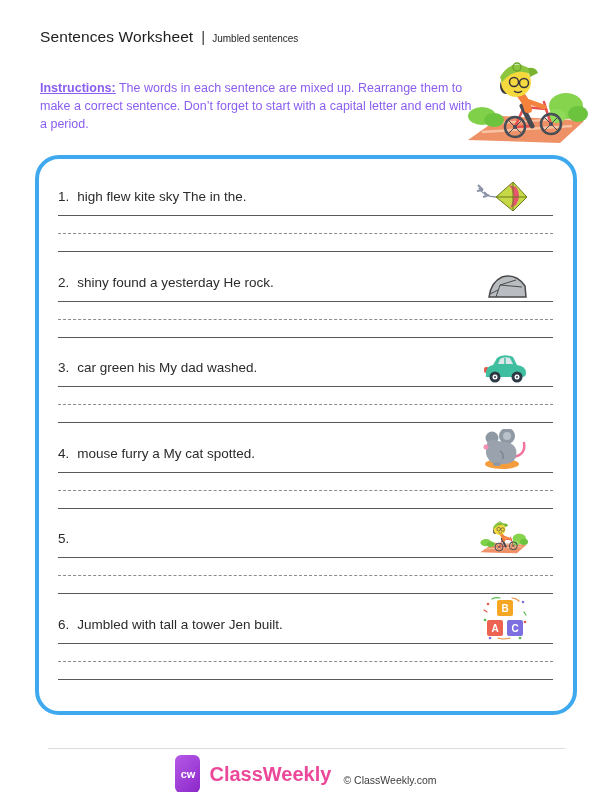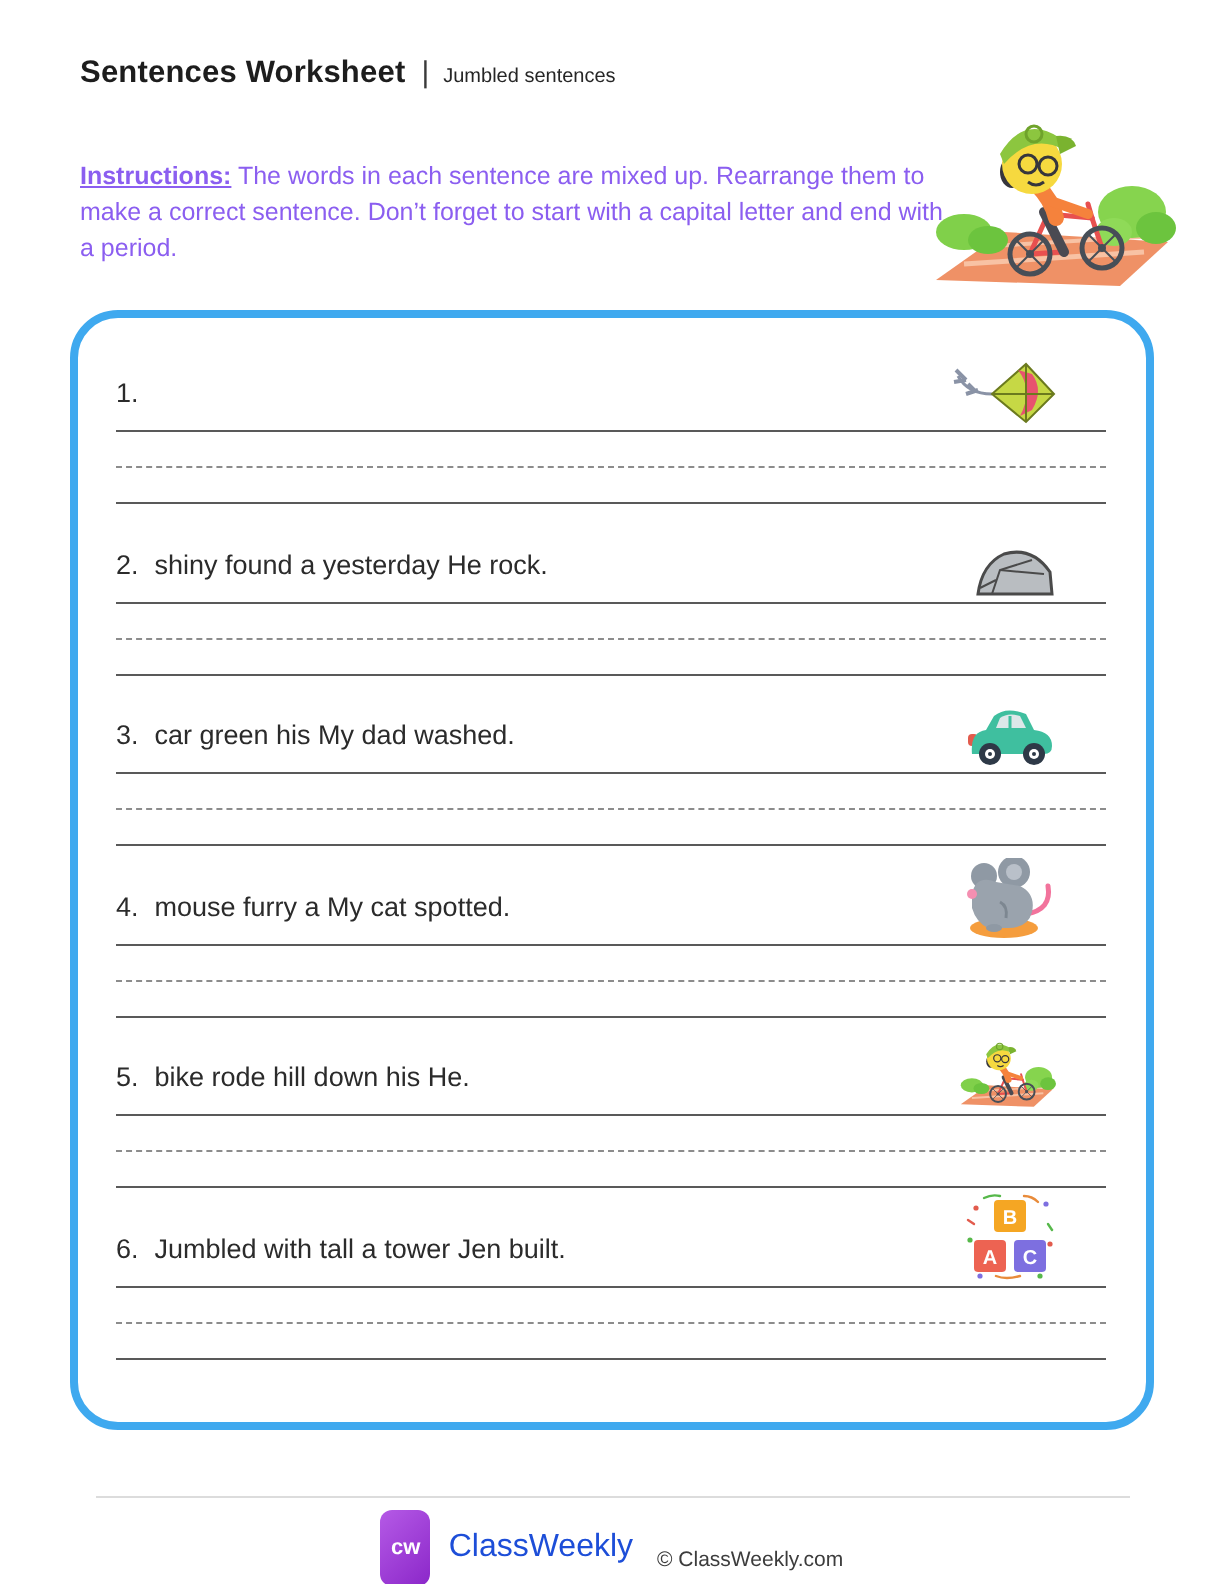--- a/index.html
+++ b/index.html
@@ -2,21 +2,21 @@
 <html><head>
 <meta charset="utf-8">
 <style>
   * { margin:0; padding:0; box-sizing:border-box; }
   html,body { background:#ffffff; }
   body { font-family:"Liberation Sans", sans-serif; width:612px; height:792px; position:relative; overflow:hidden; }
   .page { position:absolute; inset:0; background:#ffffff; }
 
   
   .header { position:absolute; left:40px; top:28px; display:flex; align-items:baseline; }
-  .title { font-size:15.5px; font-weight:bold; color:#1d1d1d; letter-spacing:.1px; }
+  .title { font-size:15.5px; font-weight:normal; color:#1d1d1d; letter-spacing:.1px; }
   .sep { font-size:15px; font-weight:300; color:#3a3a3a; margin:0 7px 0 8px; }
   .subtitle { font-size:10px; color:#262626; }
 
   
   .instructions { position:absolute; left:40px; top:80px; width:440px; font-size:12.5px; line-height:1.43; color:#8b5ef0; }
   .instructions b { font-weight:bold;text-decoration:underline; }
 
   
   .hero { position:absolute; right:24px; top:54px; width:126px; height:93px; }
 
@@ -27,21 +27,21 @@
   .sentence-row { position:relative; height:44px; border-bottom:1.5px solid #595959; }
   .sentence { position:absolute; left:0; bottom:11px; display:flex; gap:8px; font-size:13.5px; color:#2b2b2b; white-space:nowrap; }
   .row-icon { position:absolute; right:25px; bottom:2px; line-height:0; }
   .line-dashed { border-bottom:1.5px dashed #8c8c8c; margin-top:17px; }
   .line-solid { border-bottom:1.5px solid #595959; margin-top:17px; }
 
   
   .footer-divider { position:absolute; left:48px; right:47px; top:748px; border-top:1px solid #dcdcdc; }
   .footer { position:absolute; left:0; right:0; top:755px; display:flex; align-items:center; justify-content:center; gap:12px; }
   .logo-badge { width:25px; height:38px; border-radius:6px; background:linear-gradient(135deg,#b55ae6,#8b27c9); color:#fff; font-size:11px; font-weight:bold; display:flex; align-items:center; justify-content:center; }
-  .brand { font-size:16px; font-weight:normal; color:#1d4ed8; margin-left:-3px; }
+  .brand { font-size:20px; font-weight:bold; color:#ec4899; margin-left:-3px; }
   .tagline { font-size:10.5px; color:#3c3c3c; margin-left:14px; }
   .copyright { font-size:10.5px; color:#3c3c3c;margin-top:12px; }
   svg .ltr { font-family:"Liberation Sans",sans-serif; font-weight:bold; fill:#fff; }
 </style>
 </head>
 <body>
 
 <svg width="0" height="0" style="position:absolute" aria-hidden="true">
   <defs>
     <symbol id="bike-rider" viewBox="0 0 126 93">
@@ -107,20 +107,21 @@
   <svg class="hero" viewBox="0 0 126 93">
     <use href="#bike-rider"></use>
   </svg>
 
   <div class="sheet">
 
     <div class="item">
       <div class="sentence-row">
         <div class="sentence">
           <span>1.</span>
+          <span>high flew kite sky The in the.</span>
         </div>
         <span class="row-icon">
           <svg width="52" height="34" viewBox="0 0 52 34">
             <path d="M3,9 q5,9 17,9" stroke="#8a93a6" stroke-width="1.5" fill="none"></path>
             <path d="M2,6 l5,5 M1,12 l6,-1" stroke="#8a93a6" stroke-width="2" fill="none"></path>
             <path d="M8,13 l4,4 M7,18 l6,-2" stroke="#8a93a6" stroke-width="2" fill="none"></path>
             <polygon points="20,18 37,3 51,18 37,32" fill="#c6d845" stroke="#6b7a1e" stroke-width="1"></polygon>
             <path d="M33,6 Q41,16 34,29 L40,26 Q46,16 40,8 Z" fill="#e8536f"></path>
             <line x1="37" y1="3" x2="37" y2="32" stroke="#6b7a1e" stroke-width="1"></line>
             <line x1="20" y1="18" x2="51" y2="18" stroke="#6b7a1e" stroke-width="1"></line>
@@ -196,21 +197,20 @@
         </span>
       </div>
       <div class="line-dashed"></div>
       <div class="line-solid"></div>
     </div>
 
     <div class="item">
       <div class="sentence-row">
         <div class="sentence">
           <span>5.</span>
-          <span>bike rode hill down his He.</span>
         </div>
         <span class="row-icon">
           <svg width="50" height="37" viewBox="0 0 126 93">
               <use href="#bike-rider"></use>
             </svg>
         </span>
       </div>
       <div class="line-dashed"></div>
       <div class="line-solid"></div>
     </div>

